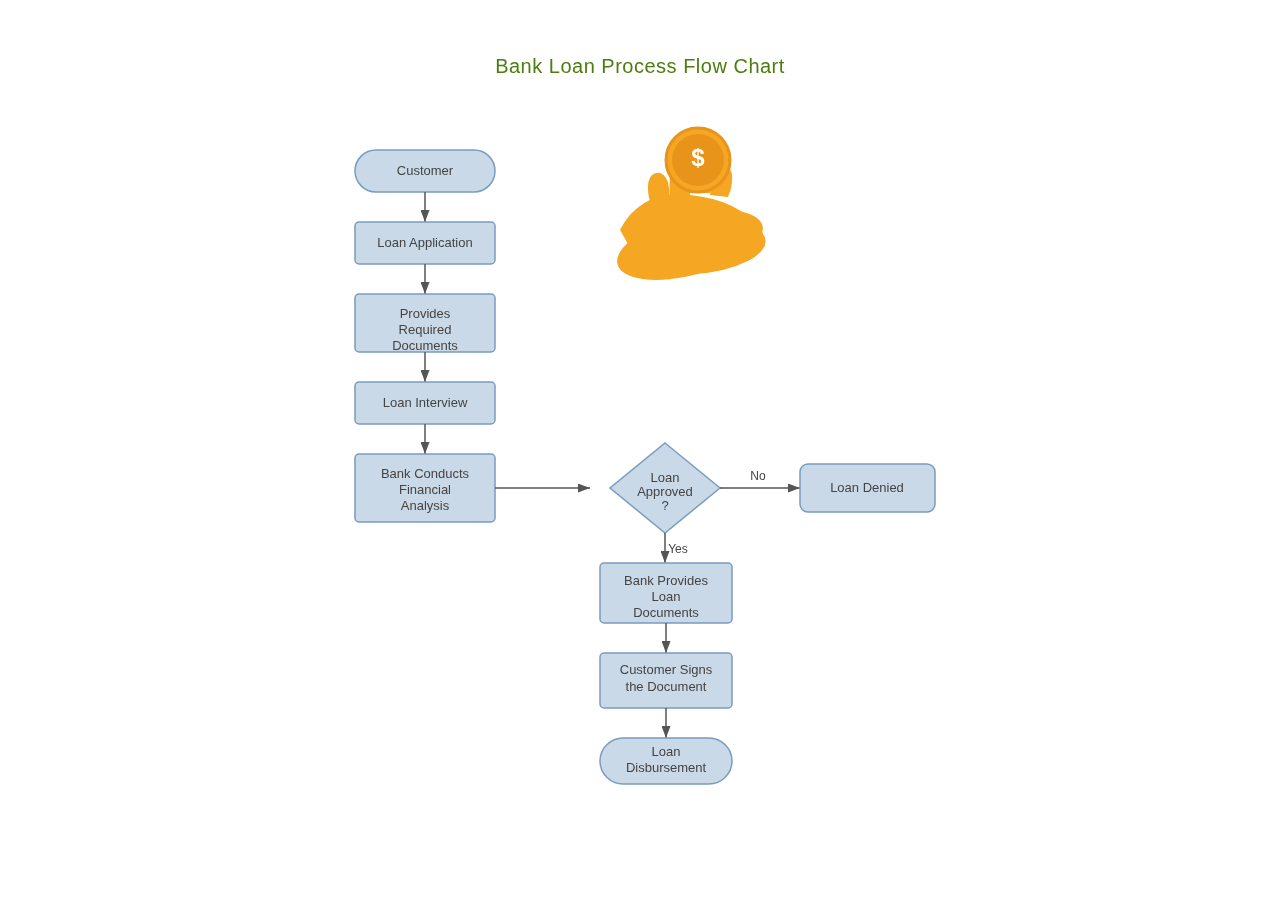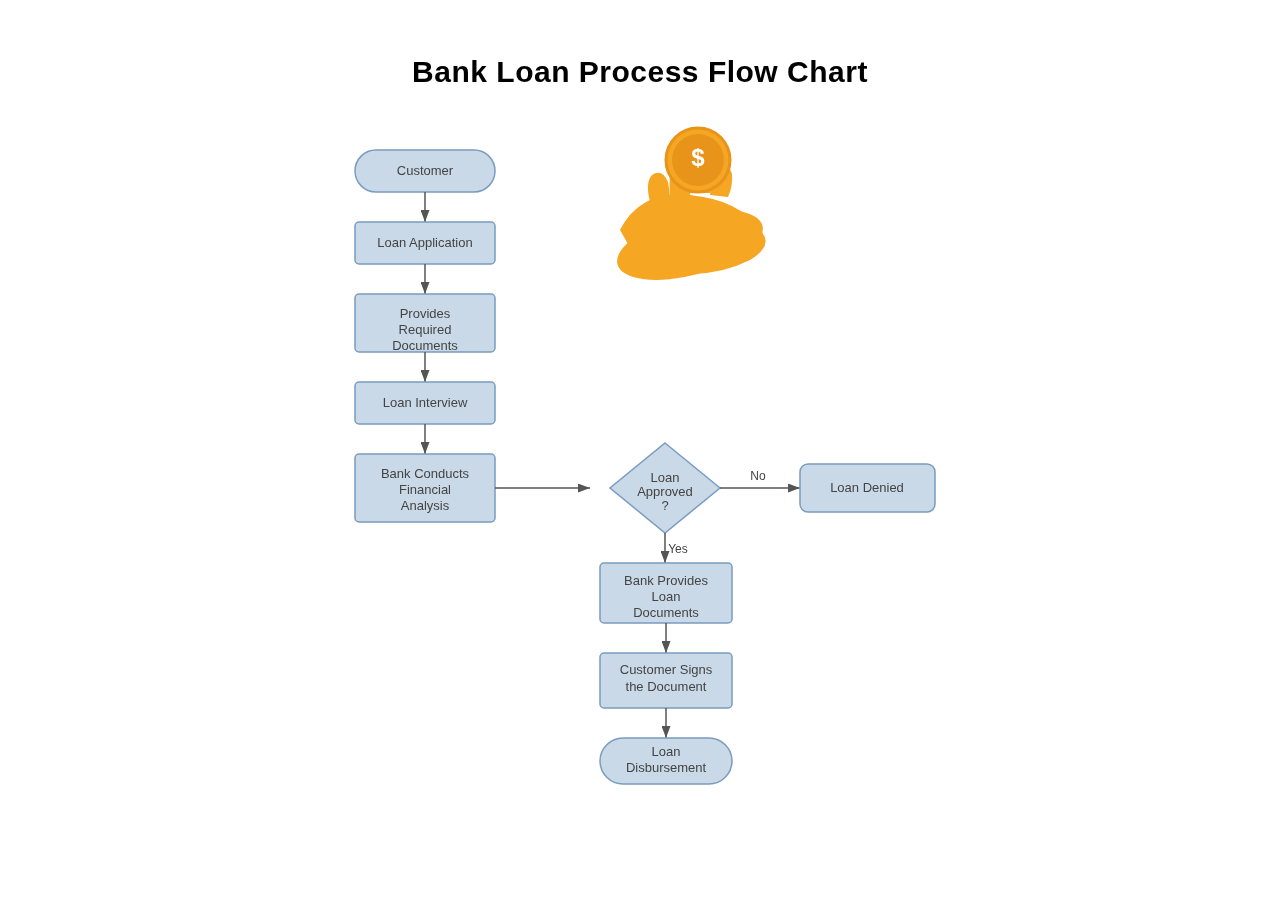--- a/index.html
+++ b/index.html
@@ -6,24 +6,24 @@
     body {
       background: #fff;
       font-family: Arial, sans-serif;
       width: 1280px;
       height: 904px;
       overflow: hidden;
       position: relative;
     }
     .page-title {
       text-align: center;
-      font-size: 30px;
-      color: #000000;
+      font-size: 20px;
+      color: #4d7c0f;
       padding-top: 55px;
-      font-weight: bold;
+      font-weight: normal;
       letter-spacing: 0.5px;
     }
     .flowchart-container {
       position: absolute;
       top: 110px;
       left: 0;
       width: 100%;
       height: 800px;
     }
     svg.flowchart {

